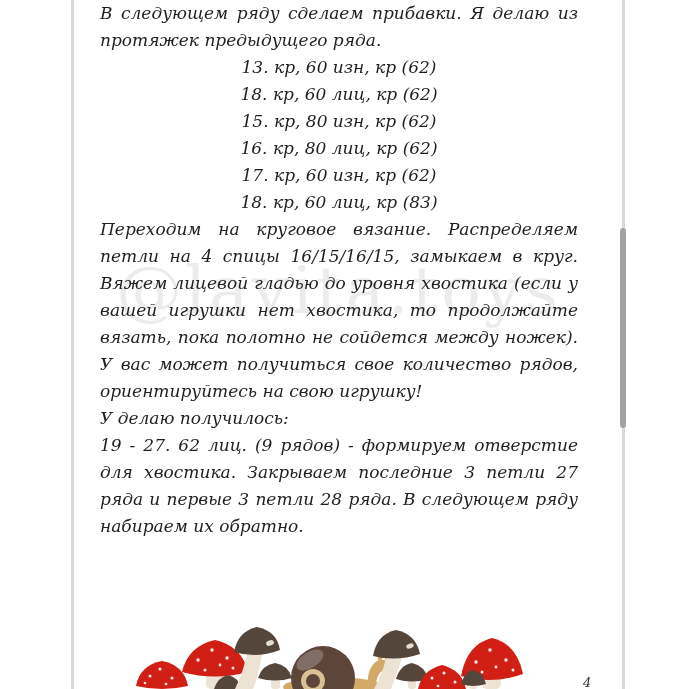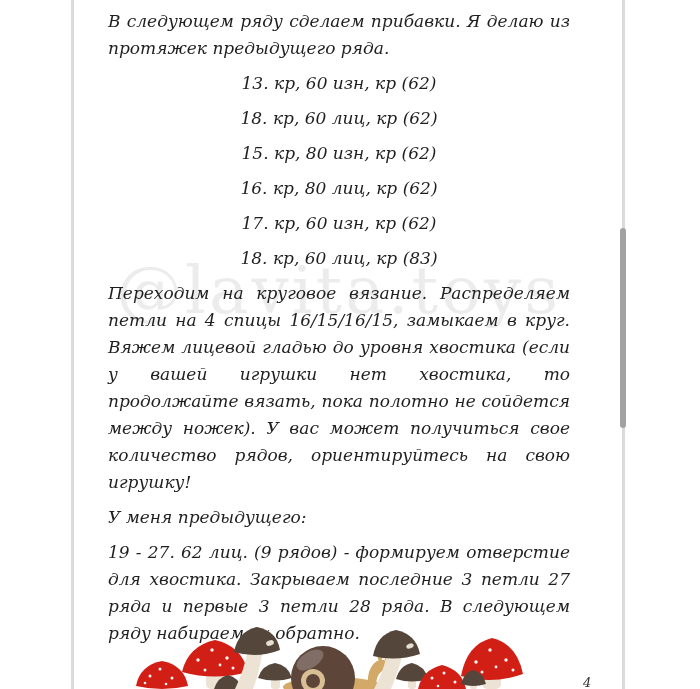--- a/index.html
+++ b/index.html
@@ -24,21 +24,21 @@
     position:absolute;left:116px;top:252px;
     font-size:66px;letter-spacing:3px;white-space:nowrap;
     color:var(--watermark,rgba(0,0,0,0.075));
     font-style:normal;pointer-events:none;user-select:none;
   }
   .content{
     position:absolute;left:100px;top:0;width:478px;
     font-style:italic;font-size:17px;line-height:27px;
     color:var(--text,#1f1f1f);
   }
-  .content p{margin:8px;}
+  .content p{margin:0;}
   .para{text-align:justify;text-justify:inter-word;}
   .p0{margin:4px 0 6px 0;}
   .p1{margin:0 0 4px 0;}
   .row{margin:0 0 5px 0;text-align:center;}
   .p8{margin:0 0 2px 0;}
   .p9{margin:0 0 4px 0;font-style:italic;}
   .p10{margin:0;}
   .illustration{
     position:absolute;left:130px;top:594px;width:400px;height:95px;
   }
@@ -70,21 +70,21 @@
 
   <div class="content">
     <p class="para p0">В следующем ряду сделаем прибавки. Я делаю из протяжек предыдущего ряда.</p>
     <p class="row">13. кр, 60 изн, кр (62)</p>
     <p class="row">18. кр, 60 лиц, кр (62)</p>
     <p class="row">15. кр, 80 изн, кр (62)</p>
     <p class="row">16. кр, 80 лиц, кр (62)</p>
     <p class="row">17. кр, 60 изн, кр (62)</p>
     <p class="row">18. кр, 60 лиц, кр (83)</p>
     <p class="para p8">Переходим на круговое вязание. Распределяем петли на 4 спицы 16/15/16/15, замыкаем в круг. Вяжем лицевой гладью до уровня хвостика (если у вашей игрушки нет хвостика, то продолжайте вязать, пока полотно не сойдется между ножек).  У вас может получиться свое количество рядов, ориентируйтесь на свою игрушку!</p>
-    <p class="p9">У меня предыдущего:</p>
+    <p class="p9">У делаю получилось:</p>
     <p class="para p10">19 - 27. 62 лиц. (9 рядов) - формируем отверстие для хвостика. Закрываем последние 3 петли 27 ряда и первые 3 петли 28 ряда. В следующем ряду набираем их обратно.</p>
   </div>
 
   <svg class="illustration" viewBox="0 0 400 95" aria-hidden="true">
 
     <g>
       <rect class="stem" x="76" y="68" width="17" height="27" rx="5"></rect>
       <path class="red-cap" d="M52,78 Q58,52 85,46 Q112,52 118,78 Q85,87 52,78 Z"></path>
       <circle class="cap-dot" cx="68" cy="66" r="1.7"></circle>
       <circle class="cap-dot" cx="82" cy="56" r="1.7"></circle>

